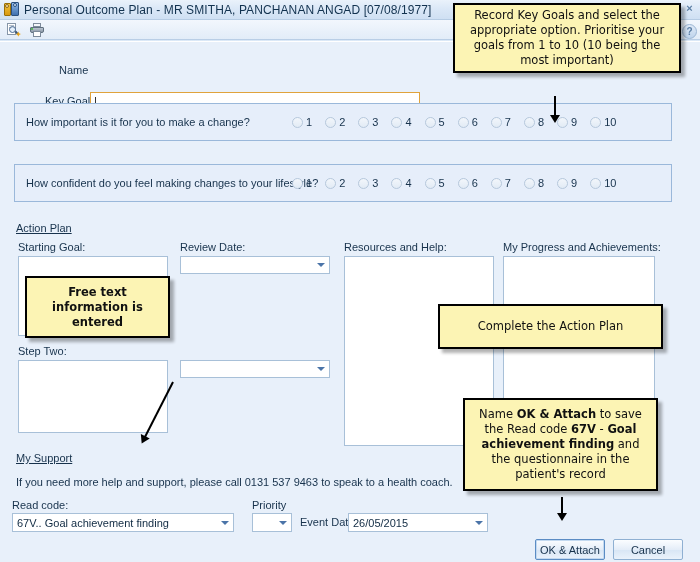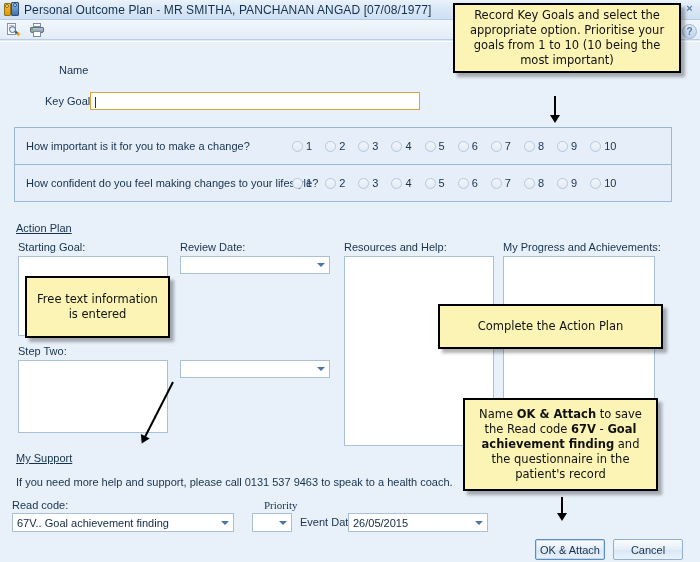--- a/index.html
+++ b/index.html
@@ -261,21 +261,21 @@
               background:linear-gradient(#dfeaf7,#bfd4ec); border:1px solid #9bb6d4; color:#5b7ea4;
               font-size:10px; font-weight:bold; display:flex; align-items:center; justify-content:center;">?</div>
 
   <div class="client">
 
     <div class="lbl" style="left:59px; top:22px;">Name</div>
 
     <div class="lbl" style="left:45px; top:53px;">Key Goal</div>
     <div class="field focus" style="left:90px; top:50px; width:330px; height:18px;"><span class="caret"></span></div>
 
-    <div class="groupbox" style="left:14px; top:85px; width:658px; height:38px;">
+    <div class="groupbox" style="left:14px; top:61px; width:658px; height:38px;">
       <div class="lbl" style="left:11px; top:12px;">How important is it for you to make a change?</div>
       <div class="radio-row" style="left:277px; top:12px;">
         <div class="radio-item">
             <span class="radio-dot"></span>
             <span class="radio-label">1</span>
           </div>
         <div class="radio-item">
             <span class="radio-dot"></span>
             <span class="radio-label">2</span>
           </div>
@@ -387,42 +387,42 @@
 
     <div class="lbl lbl-underline" style="left:16px; top:410px;">My Support</div>
     <div class="helptext" style="left:16px; top:434px;">If you need more help and support, please call 0131 537 9463 to speak to a health coach.</div>
 
     <div class="lbl" style="left:12px; top:457px;">Read code:</div>
     <div class="combo" style="left:12px; top:471px; width:222px; height:19px;">
       <span>67V.. Goal achievement finding</span>
       <span class="arrow"></span>
     </div>
 
-    <div class="lbl" style="left:264px; top:457px;font-family:Liberation Serif, serif;">Priority</div>
+    <div class="lbl" style="left:252px; top:457px;">Priority</div>
     <div class="combo" style="left:252px; top:471px; width:40px; height:19px;">
       <span></span>
       <span class="arrow"></span>
     </div>
 
     <div class="lbl" style="left:300px; top:474px;">Event Date</div>
     <div class="combo" style="left:348px; top:471px; width:140px; height:19px;">
       <span>26/05/2015</span>
       <span class="arrow"></span>
     </div>
 
     <div class="btn default" style="left:535px; top:497px; width:70px; height:21px;">OK &amp; Attach</div>
     <div class="btn" style="left:613px; top:497px; width:70px; height:21px;">Cancel</div>
 
   </div>
 
   <div class="arrow-v" style="left:554px; top:96px; height:20px;"></div>
 
   <div class="callout" style="left:453px; top:3px; width:228px; height:70px;">Record Key Goals and select the appropriate option. Prioritise your goals from 1 to 10 (10 being the most important)</div>
 
-  <div class="callout" style="left:25px; top:276px; width:145px; height:62px;">Free text information is entered</div>
+  <div class="callout" style="left:25px; top:276px; width:145px; height:62px;font-weight:bold;">Free text information is entered</div>
 
   <div class="callout" style="left:438px; top:296px; width:225px; height:45px;margin-top:8px;">Complete the Action Plan</div>
 
   <div class="arrow-diag" style="left:172px; top:382px; height:62px; transform: rotate(27deg);"></div>
 
   <div class="arrow-v" style="left:561px; top:497px; height:17px;"></div>
   <div class="callout" style="left:463px; top:398px; width:195px; height:93px;">
     <span>
       <span>Name </span><b>OK &amp; Attach</b><span> to save the Read code </span><b>67V</b><span> - </span><b>Goal achievement finding</b><span> and the questionnaire in the patient's record</span>
     </span>

